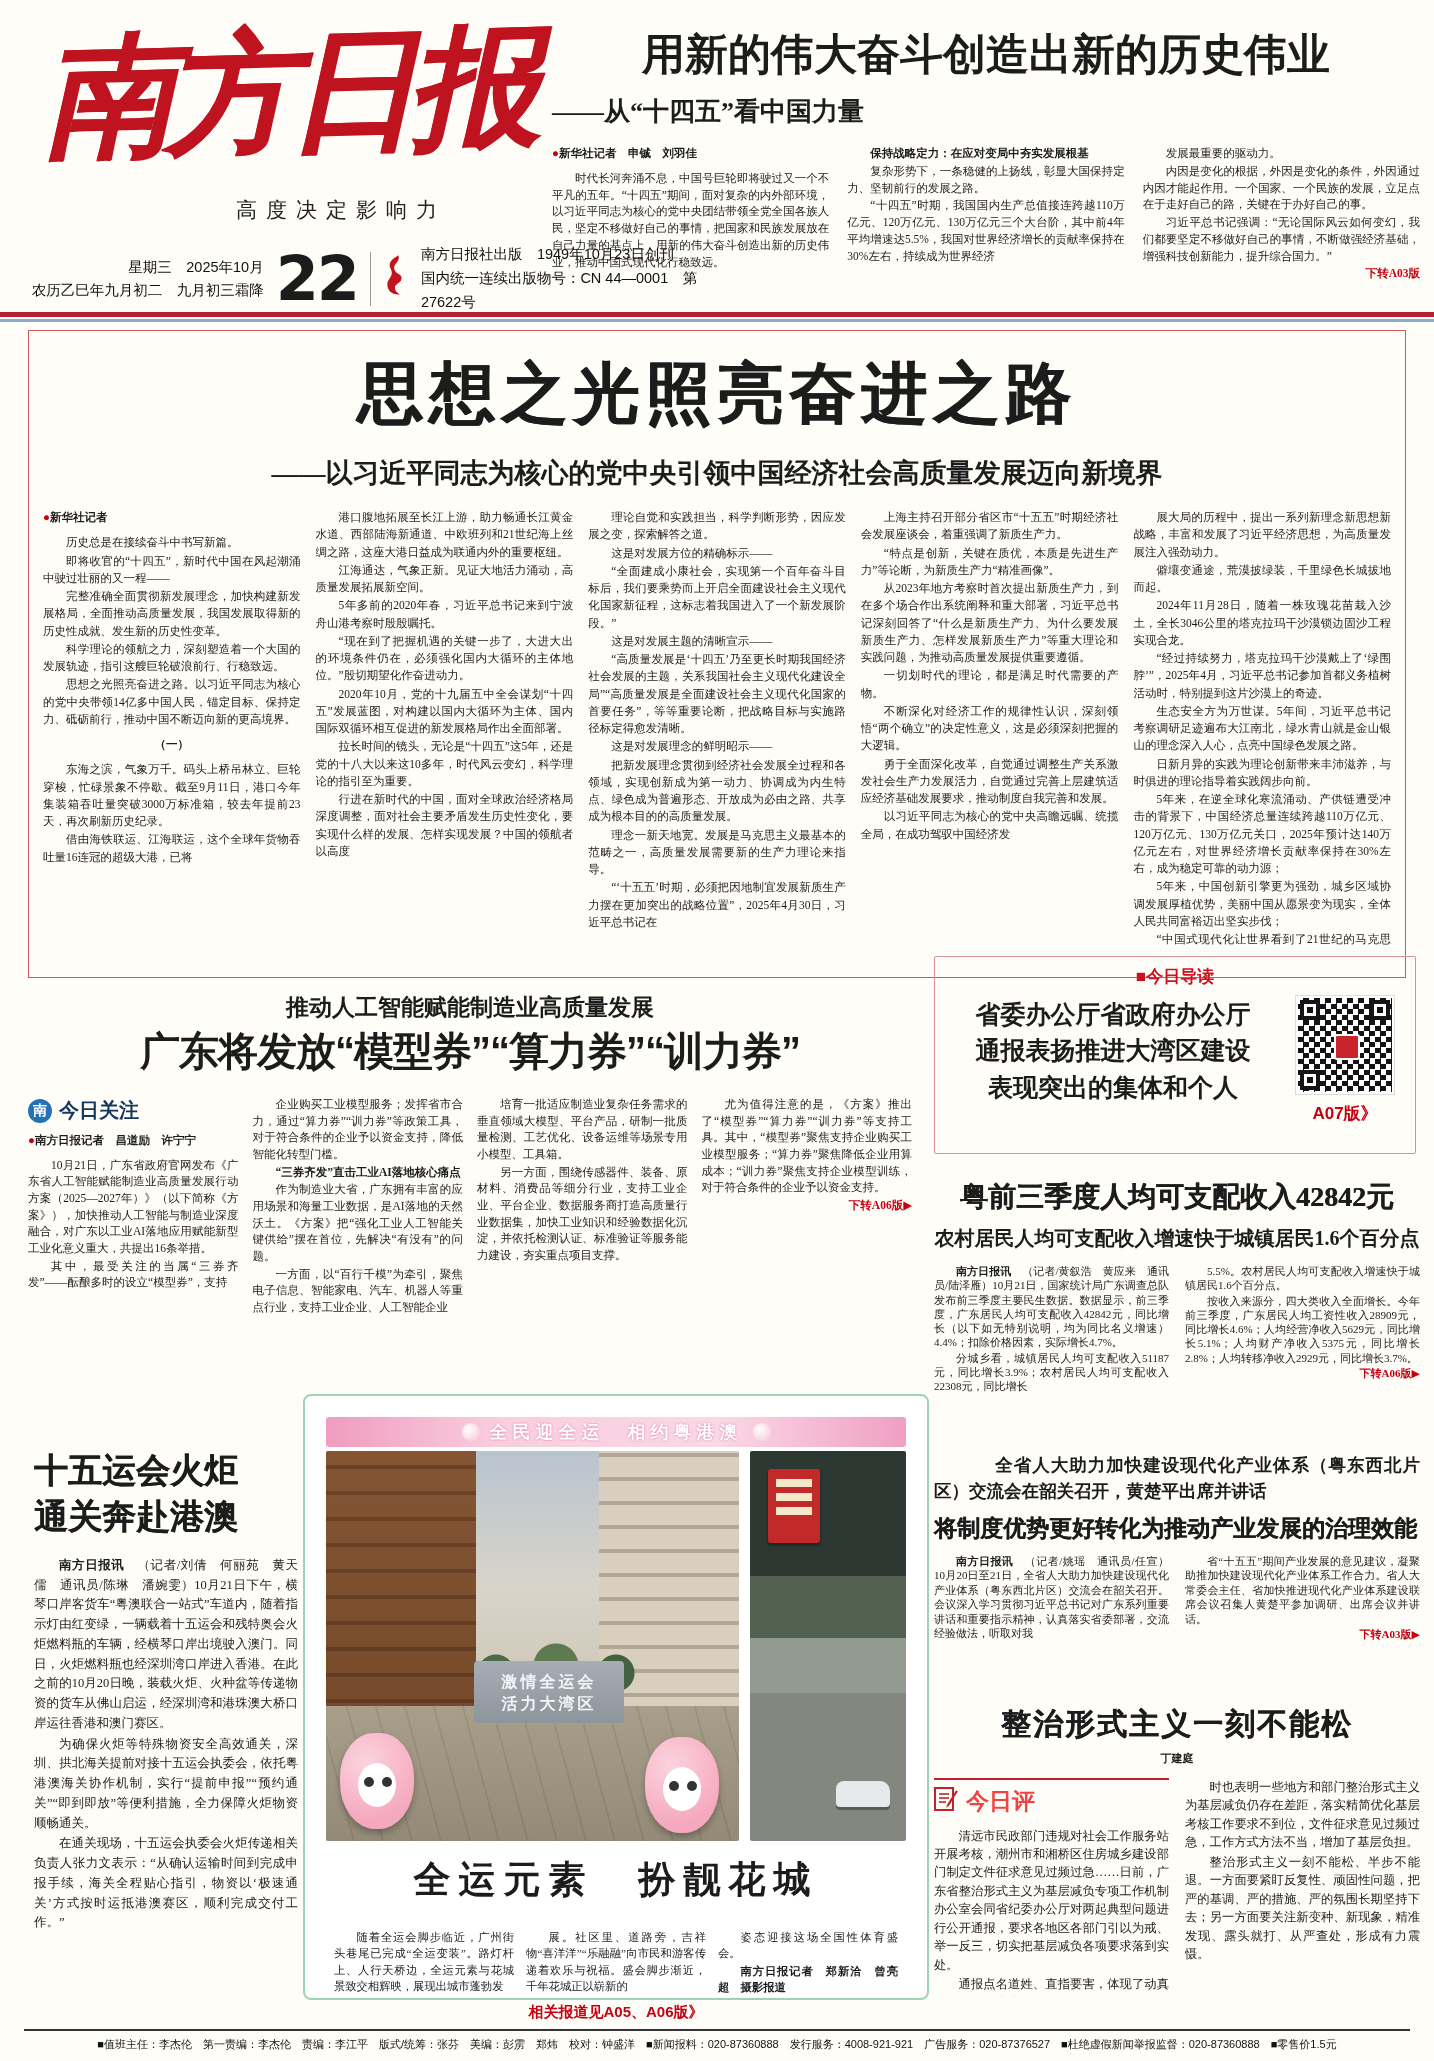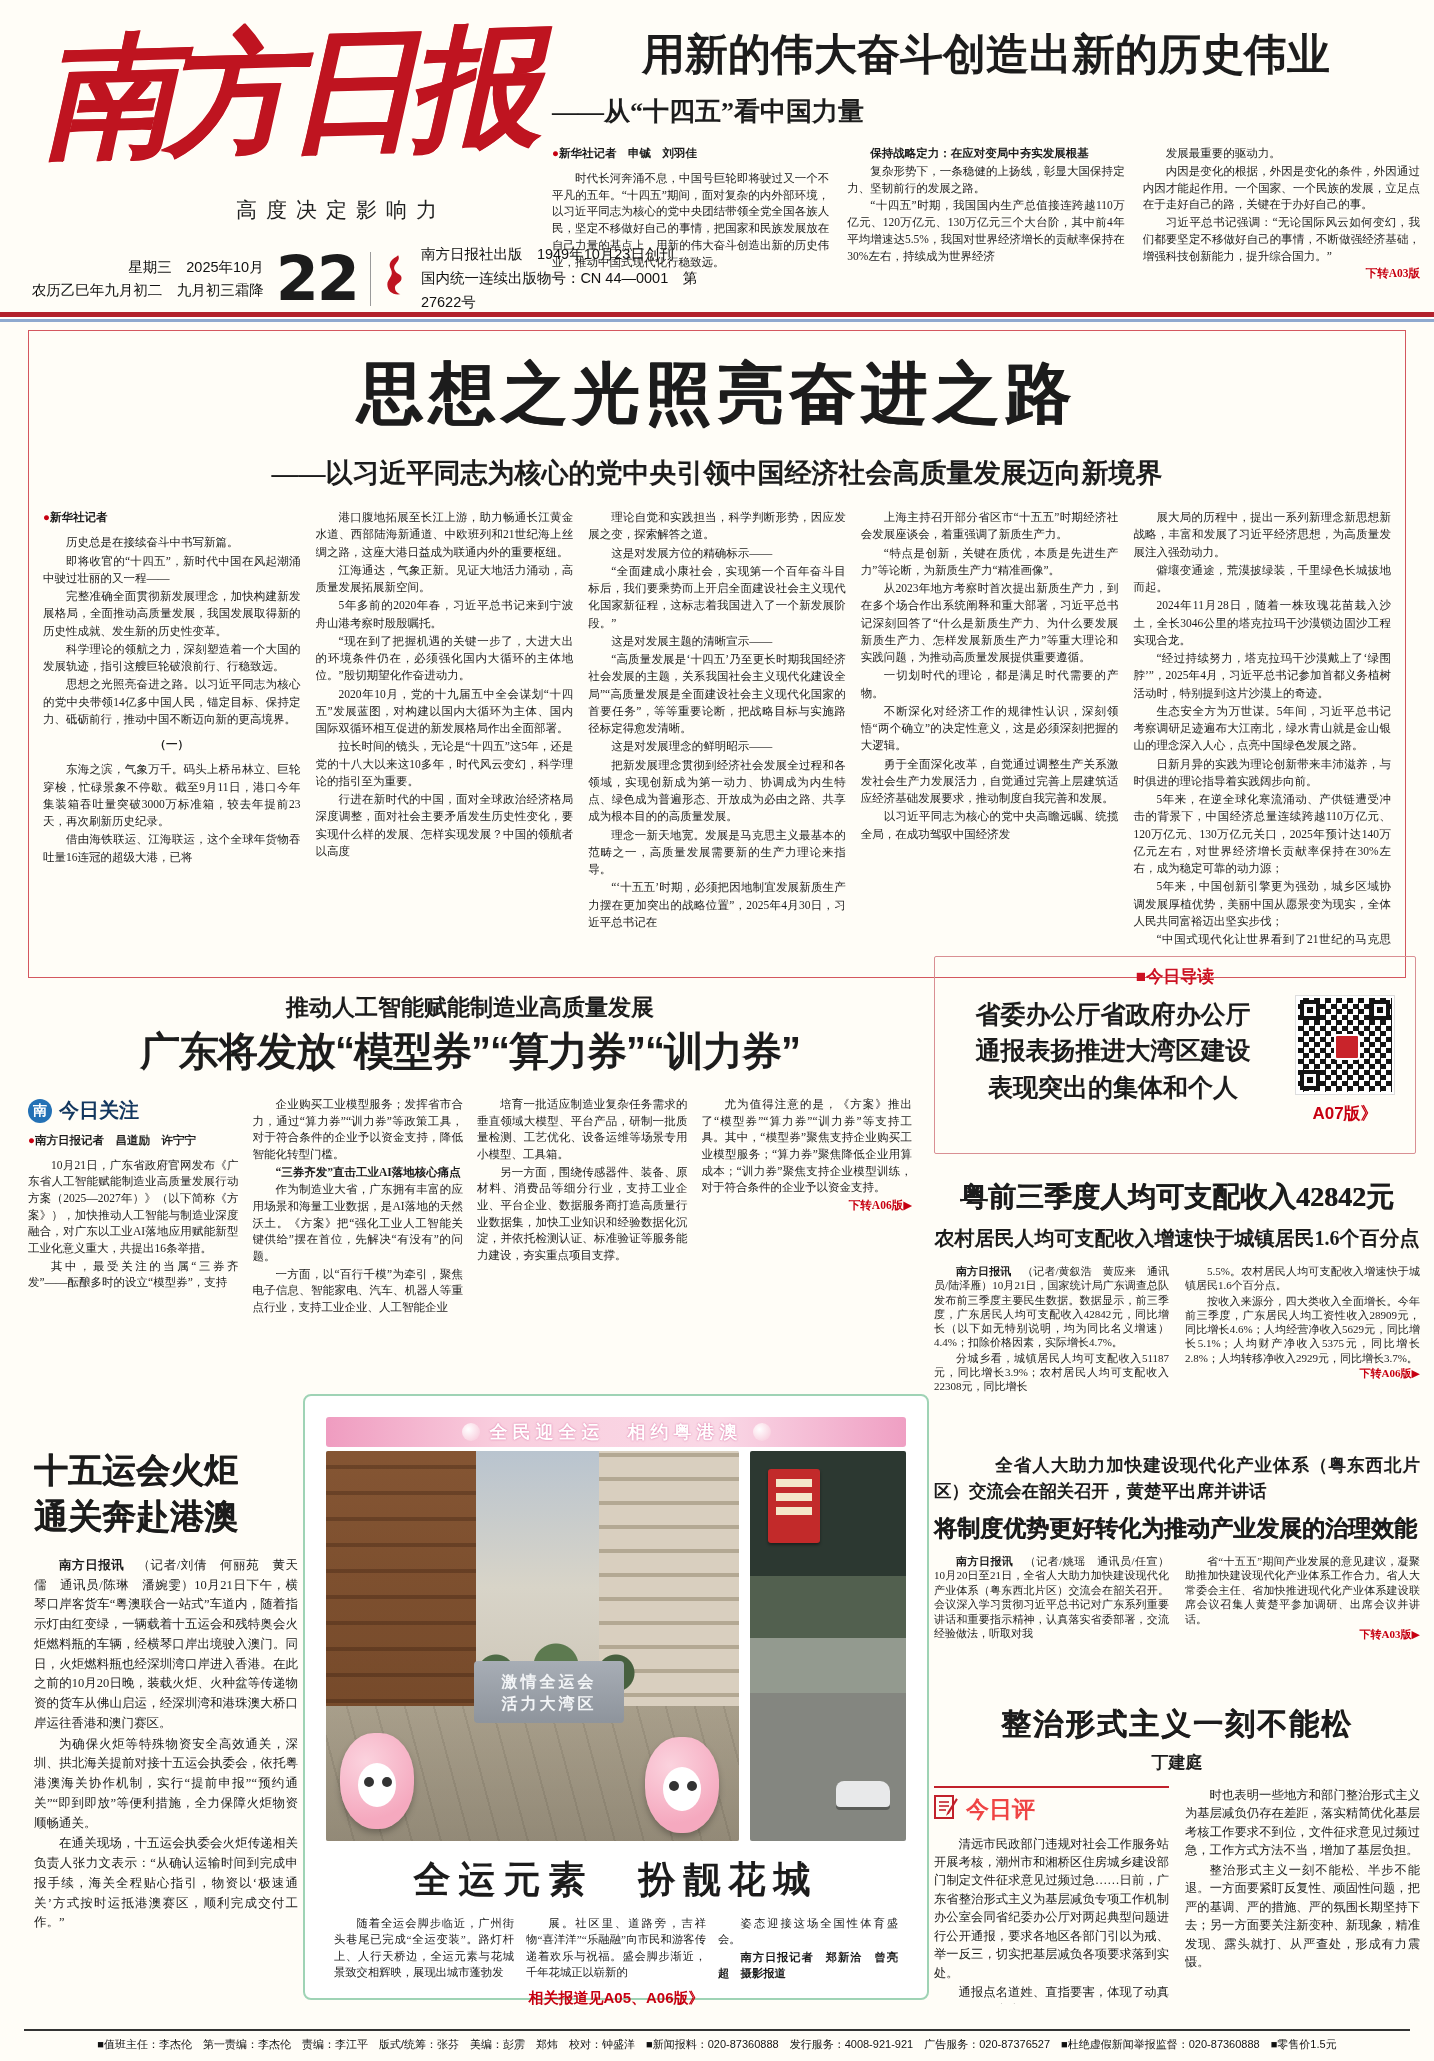--- a/index.html
+++ b/index.html
@@ -116,35 +116,35 @@
   .photo-side{position:relative;width:168px;overflow:hidden;border-radius:2px;
     background:linear-gradient(#2c3831 0 32%,#52604f 32% 48%,#939a8f 48% 62%,#848680 62% 100%);}
   .redsign{position:absolute;left:18px;top:18px;width:52px;height:74px;background:#c22a2a;border-radius:3px;
     box-shadow:0 2px 3px rgba(0,0,0,.4);}
   .redsign:after{content:"";position:absolute;left:8px;top:10px;width:36px;height:8px;background:#f4e6c8;
     box-shadow:0 14px 0 #f4e6c8,0 28px 0 #f4e6c8;}
   .car{position:absolute;right:16px;bottom:34px;width:54px;height:26px;background:#e8e9ea;border-radius:8px 10px 4px 4px;
     box-shadow:0 3px 0 #5a5c58;}
   .photo-title{text-align:center;font-size:37px;font-weight:900;letter-spacing:8px;margin-top:14px;
     font-family:"Liberation Sans",sans-serif;}
-  .cap-cols{margin-top:10px;gap:12px;height:66px;font-size:11.3px;line-height:1.45;padding:0 8px;}
+  .cap-cols{margin-top:24px;gap:12px;height:66px;font-size:11.3px;line-height:1.45;padding:0 8px;}
   .related{text-align:center;color:#c70011;font-weight:bold;font-size:15px;margin-top:8px;
     font-family:"Liberation Sans",sans-serif;}
   
   .industry{left:934px;top:1452px;width:486px;}
   .ind-kicker{font-size:17.5px;font-weight:bold;line-height:1.5;text-indent:3.5em;text-align:justify;
     font-family:"Liberation Sans",sans-serif;}
   .ind-title{font-size:23px;font-weight:900;white-space:nowrap;margin-top:8px;
     font-family:"Liberation Serif",serif;text-shadow:0.6px 0 currentColor;}
   .ind-cols{margin-top:10px;gap:16px;height:120px;font-size:11px;line-height:1.32;}
   
   .cmt{left:934px;top:1704px;width:486px;}
   .cmt-title{font-size:30px;font-weight:900;text-align:center;letter-spacing:2px;
     font-family:"Liberation Serif",serif;text-shadow:0.6px 0 currentColor;}
-  .cmt-author{text-align:center;font-size:17px;font-weight:bold;margin-top:6px;}
+  .cmt-author{text-align:center;font-size:11px;font-weight:bold;margin-top:6px;}
   .cmt-body{display:flex;gap:16px;margin-top:12px;height:218px;font-size:12.3px;line-height:1.5;}
   .cmt-c{flex:1;overflow:hidden;}
   .cmt-rule{border-top:2px solid #c2212b;margin-bottom:4px;}
   .cmt-label{display:flex;align-items:center;gap:6px;margin:4px 0 8px 0;}
   .cmt-label-text{color:#ef4444;font-size:23px;font-weight:900;font-family:"Liberation Sans",sans-serif;}
   
   .footrule{left:24px;top:2029px;width:1386px;border-top:2.5px solid #333;}
   .foot{left:0;top:2037px;width:1434px;text-align:center;font-size:11px;color:#111;
     font-family:"Liberation Sans",sans-serif;}
 </style>

